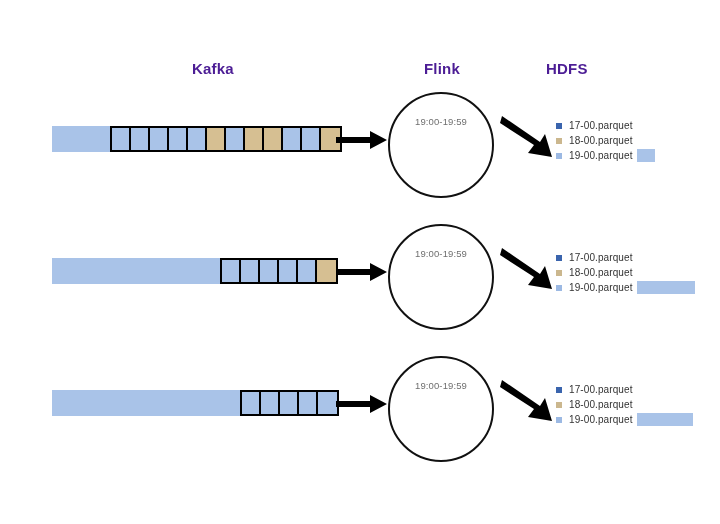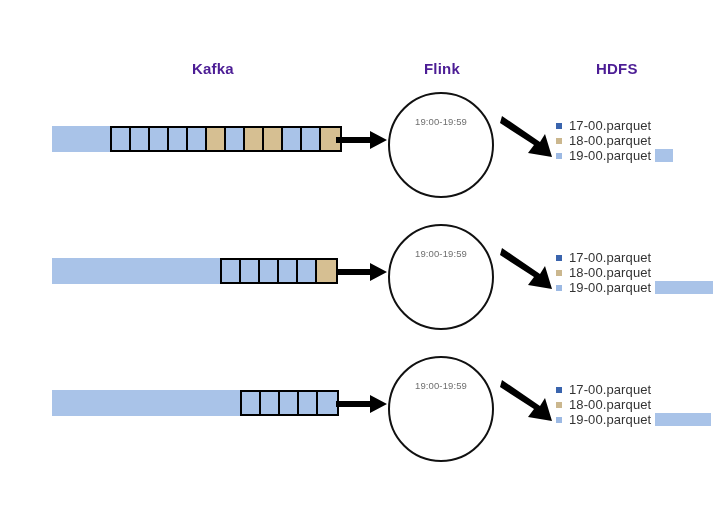--- a/index.html
+++ b/index.html
@@ -10,21 +10,21 @@
   }
   #stage{position:absolute;left:0;top:0;width:720px;height:524px;}
 
   
   .col-head{
     position:absolute;color:#4c1d95;font-size:15px;font-weight:700;
     letter-spacing:.2px;white-space:nowrap;
   }
   .head-kafka{left:192px;top:60px;}
   .head-flink{left:424px;top:60px;}
-  .head-hdfs {left:596px;top:60px;text-align:center;}
+  .head-hdfs {left:546px;top:60px;text-align:center;}
 
   
   .row{position:absolute;left:0;width:720px;height:140px;}
   .row-1{top:100px;}
   .row-2{top:232px;}
   .row-3{top:364px;}
 
   
   .kafka{position:absolute;left:52px;top:26px;display:flex;align-items:stretch;height:26px;}
   .kafka-bar{background:#a9c3e8;height:26px;}
@@ -49,21 +49,21 @@
     font-size:9.5px;color:#6f6f6f;letter-spacing:.1px;white-space:nowrap;
   }
 
   
   .arrow-diag{position:absolute;}
 
   
   .hdfs{position:absolute;left:556px;top:18px;}
   .legend-item{display:flex;align-items:center;height:15px;white-space:nowrap;}
   .swatch{width:6px;height:6px;margin-right:7px;flex:0 0 auto;}
-  .legend-text{font-size:13px;color:#333;letter-spacing:.1px;}
+  .legend-text{font-size:10px;color:#333;letter-spacing:.1px;}
   .out-bar{height:13px;background:#a9c3e8;margin-left:4px;flex:0 0 auto;}
 </style>
 </head>
 <body>
 
 <div id="stage">
 
   <div class="col-head head-kafka">Kafka</div>
   <div class="col-head head-flink">Flink</div>
   <div class="col-head head-hdfs">HDFS</div>

